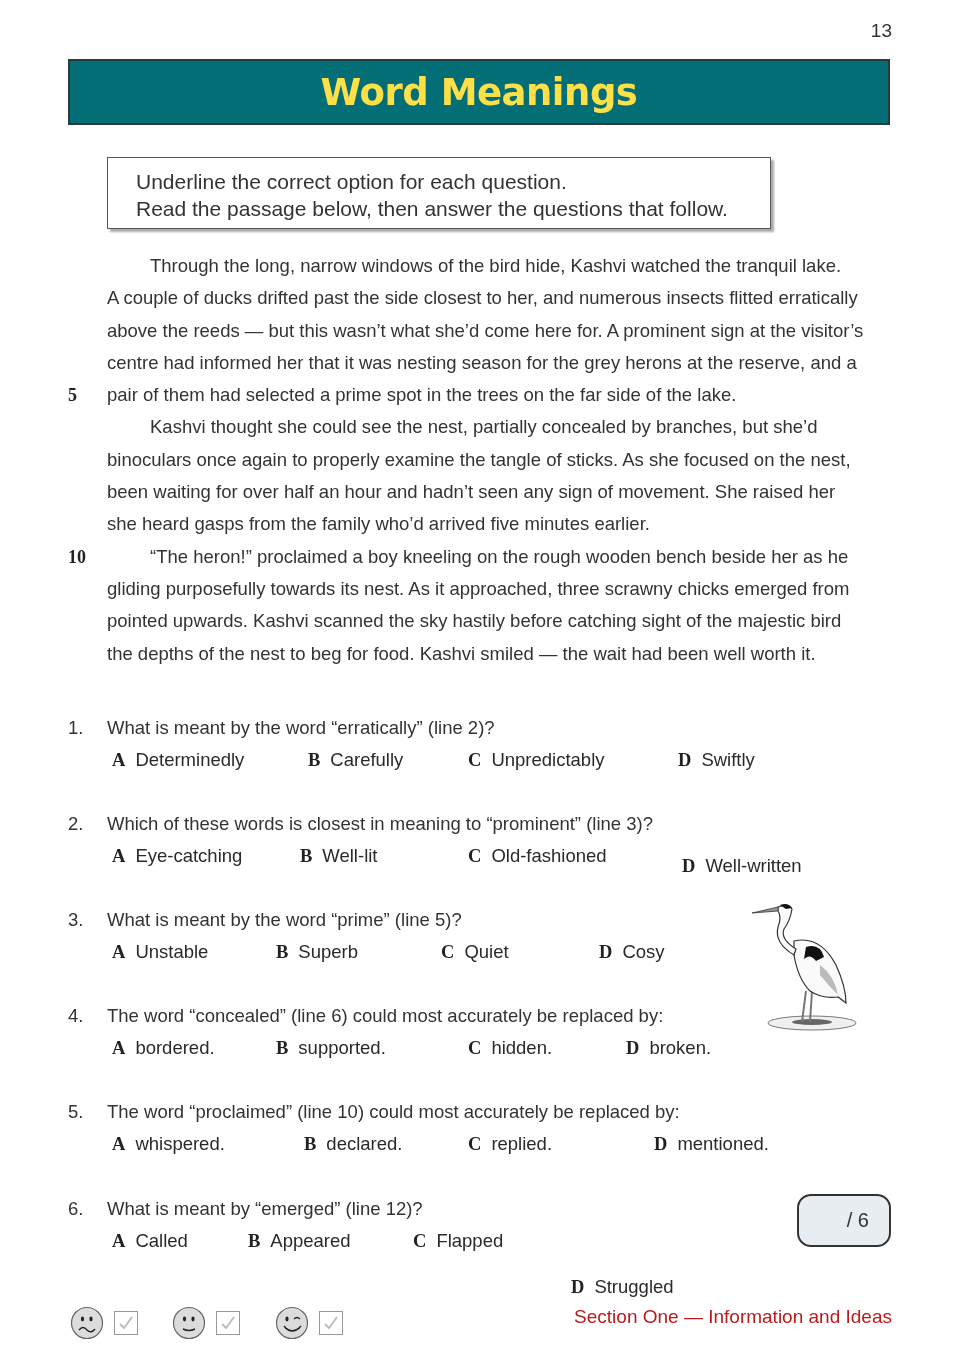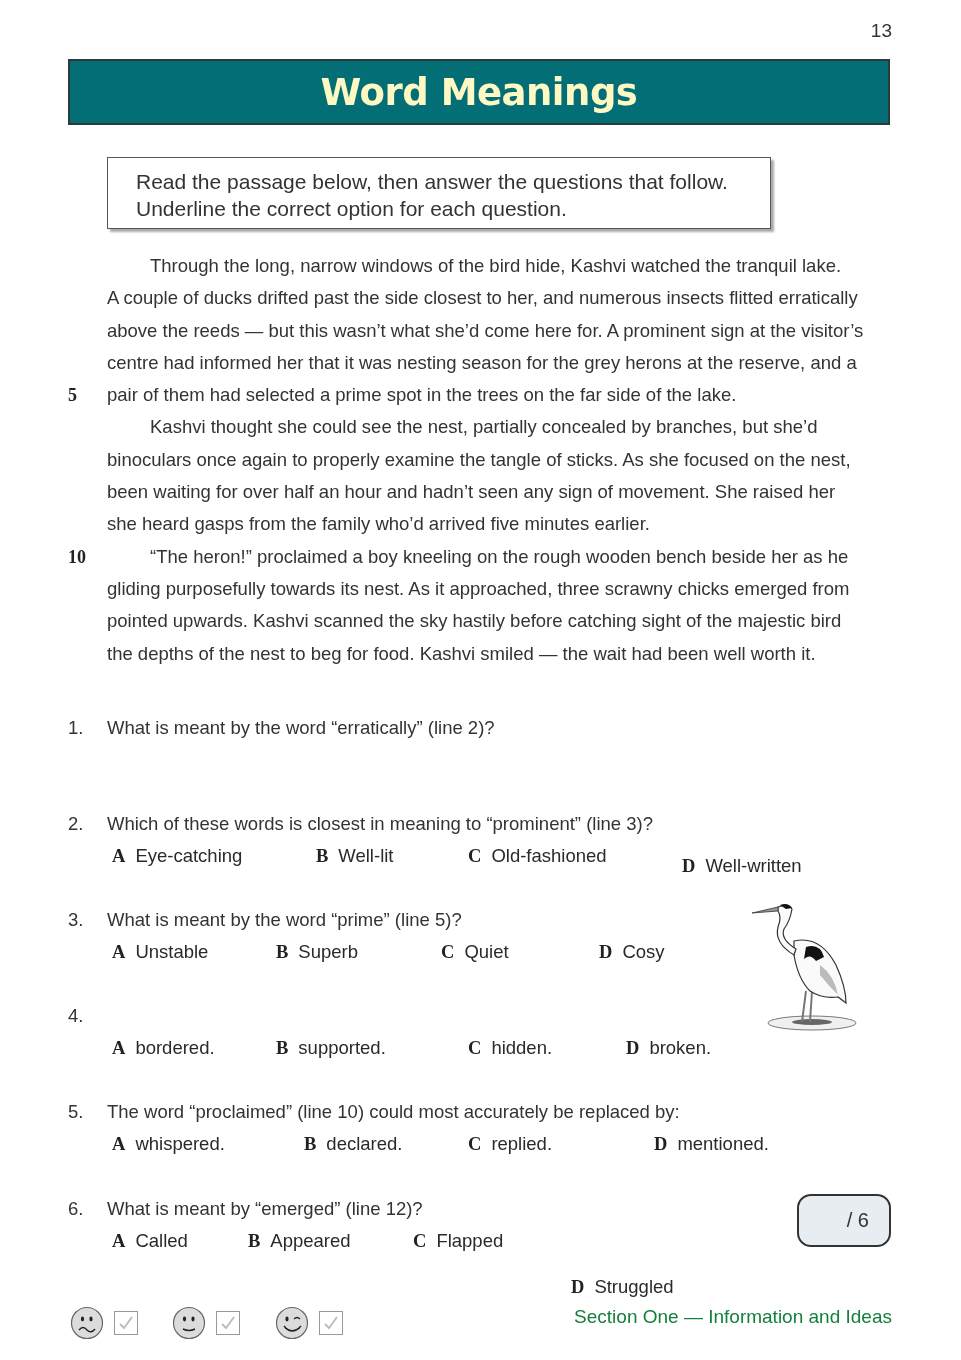--- a/index.html
+++ b/index.html
@@ -11,21 +11,21 @@
   .page-number {
     position: absolute; top: 20px; right: 69px;
     font-size: 19px; color: #333;
   }
   .title-bar {
     position: absolute; left: 68px; top: 59px; width: 822px; height: 66px;
     background: #046e76; border: 2px solid #2b3a3c; box-sizing: border-box;
     display: flex; align-items: center; justify-content: center;
   }
   .title-bar h1 {
-    margin: 0; color: #fef9c3; font-size: 37px; font-weight: bold;
+    margin: 0; color: #fde047; font-size: 37px; font-weight: bold;
     font-family: "DejaVu Sans", sans-serif; letter-spacing: -0.5px;
   }
   .instruction-box {
     position: absolute; left: 107px; top: 157px; width: 664px; height: 72px;
     border: 1.5px solid #555; box-sizing: border-box;
     box-shadow: 3px 3px 2px #aaa;
     padding: 10px 0 0 28px; font-size: 21px; line-height: 27px; color: #333;
   }
   .passage {
     position: absolute; left: 60px; top: 250px; width: 840px;
@@ -53,42 +53,42 @@
 
   .heron { position: absolute; left: 750px; top: 895px; width: 110px; height: 140px; }
 
   .score-box {
     position: absolute; left: 797px; top: 1194px; width: 94px; height: 53px;
     border: 2px solid #333; border-radius: 14px; box-sizing: border-box;
     background: #e8edf1; font-size: 20px; text-align: right;
     padding: 13px 20px 0 0; color: #333;
   }
   .footer-text {
-    position: absolute; right: 69px; top: 1306px; font-size: 19px; color: #15803d;
+    position: absolute; right: 69px; top: 1306px; font-size: 19px; color: #b91c1c;
   }
   .rating { position: absolute; top: 1305px; height: 36px; display: flex; align-items: center; }
   .face { width: 34px; height: 34px; }
   .tick-box {
     width: 24px; height: 24px; border: 1.5px solid #999; margin-left: 10px;
     display: flex; align-items: center; justify-content: center; cursor: pointer;
     box-sizing: border-box;
   }
 </style>
 </head>
 <body>
 
 <div class="page-number">13</div>
 
 <div class="title-bar">
   <h1>Word Meanings</h1>
 </div>
 
 <div class="instruction-box">
+  <div>Underline the correct option for each question.</div>
   <div>Read the passage below, then answer the questions that follow.</div>
-  <div>Underline the correct option for each question.</div>
 </div>
 
 <div class="passage" id="passage">
     <div class="passage-line indent">
       <span class="ln"></span>
       <span class="txt">Through the long, narrow windows of the bird hide, Kashvi watched the tranquil lake.</span>
     </div>
     <div class="passage-line">
       <span class="ln"></span>
       <span class="txt">A couple of ducks drifted past the side closest to her, and numerous insects flitted erratically</span>
@@ -138,48 +138,55 @@
       <span class="txt">the depths of the nest to beg for food.  Kashvi smiled — the wait had been well worth it.</span>
     </div>
   </div>
 
 <div id="questions">
     <div class="question" style="top: 712px;">
       <div class="q-line">
         <span class="q-num">1.</span>
         <span class="q-text">What is meant by the word “erratically” (line 2)?</span>
       </div>
+      <div class="opts">
+        <span class="opt" style="left: 44px;"><span class="letter">A</span><span>Determinedly</span></span>
+        <span class="opt" style="left: 240px;"><span class="letter">B</span><span>Carefully</span></span>
+        <span class="opt" style="left: 400px;"><span class="letter">C</span><span>Unpredictably</span></span>
+        <span class="opt" style="left: 610px;"><span class="letter">D</span><span>Swiftly</span></span>
+      </div>
     </div>
     <div class="question" style="top: 808px;">
       <div class="q-line">
         <span class="q-num">2.</span>
         <span class="q-text">Which of these words is closest in meaning to “prominent” (line 3)?</span>
       </div>
       <div class="opts">
         <span class="opt" style="left: 44px;"><span class="letter">A</span><span>Eye-catching</span></span>
-        <span class="opt" style="left: 248px;"><span class="letter">B</span><span>Well-lit</span></span>
+        <span class="opt" style="left: 232px;"><span class="letter">B</span><span>Well-lit</span></span>
         <span class="opt" style="left: 400px;"><span class="letter">C</span><span>Old-fashioned</span></span>
         <span class="opt" style="left: 614px; margin-top: 10px;"><span class="letter">D</span><span>Well-written</span></span>
       </div>
     </div>
     <div class="question" style="top: 904px;">
       <div class="q-line">
         <span class="q-num">3.</span>
         <span class="q-text">What is meant by the word “prime” (line 5)?</span>
       </div>
       <div class="opts">
         <span class="opt" style="left: 44px;"><span class="letter">A</span><span>Unstable</span></span>
         <span class="opt" style="left: 208px;"><span class="letter">B</span><span>Superb</span></span>
         <span class="opt" style="left: 373px;"><span class="letter">C</span><span>Quiet</span></span>
         <span class="opt" style="left: 531px;"><span class="letter">D</span><span>Cosy</span></span>
       </div>
     </div>
     <div class="question" style="top: 1000px;">
       <div class="q-line">
         <span class="q-num">4.</span>
+        <span class="q-text">The word “concealed” (line 6) could most accurately be replaced by:</span>
       </div>
       <div class="opts">
         <span class="opt" style="left: 44px;"><span class="letter">A</span><span>bordered.</span></span>
         <span class="opt" style="left: 208px;"><span class="letter">B</span><span>supported.</span></span>
         <span class="opt" style="left: 400px;"><span class="letter">C</span><span>hidden.</span></span>
         <span class="opt" style="left: 558px;"><span class="letter">D</span><span>broken.</span></span>
       </div>
     </div>
     <div class="question" style="top: 1096px;">
       <div class="q-line">

